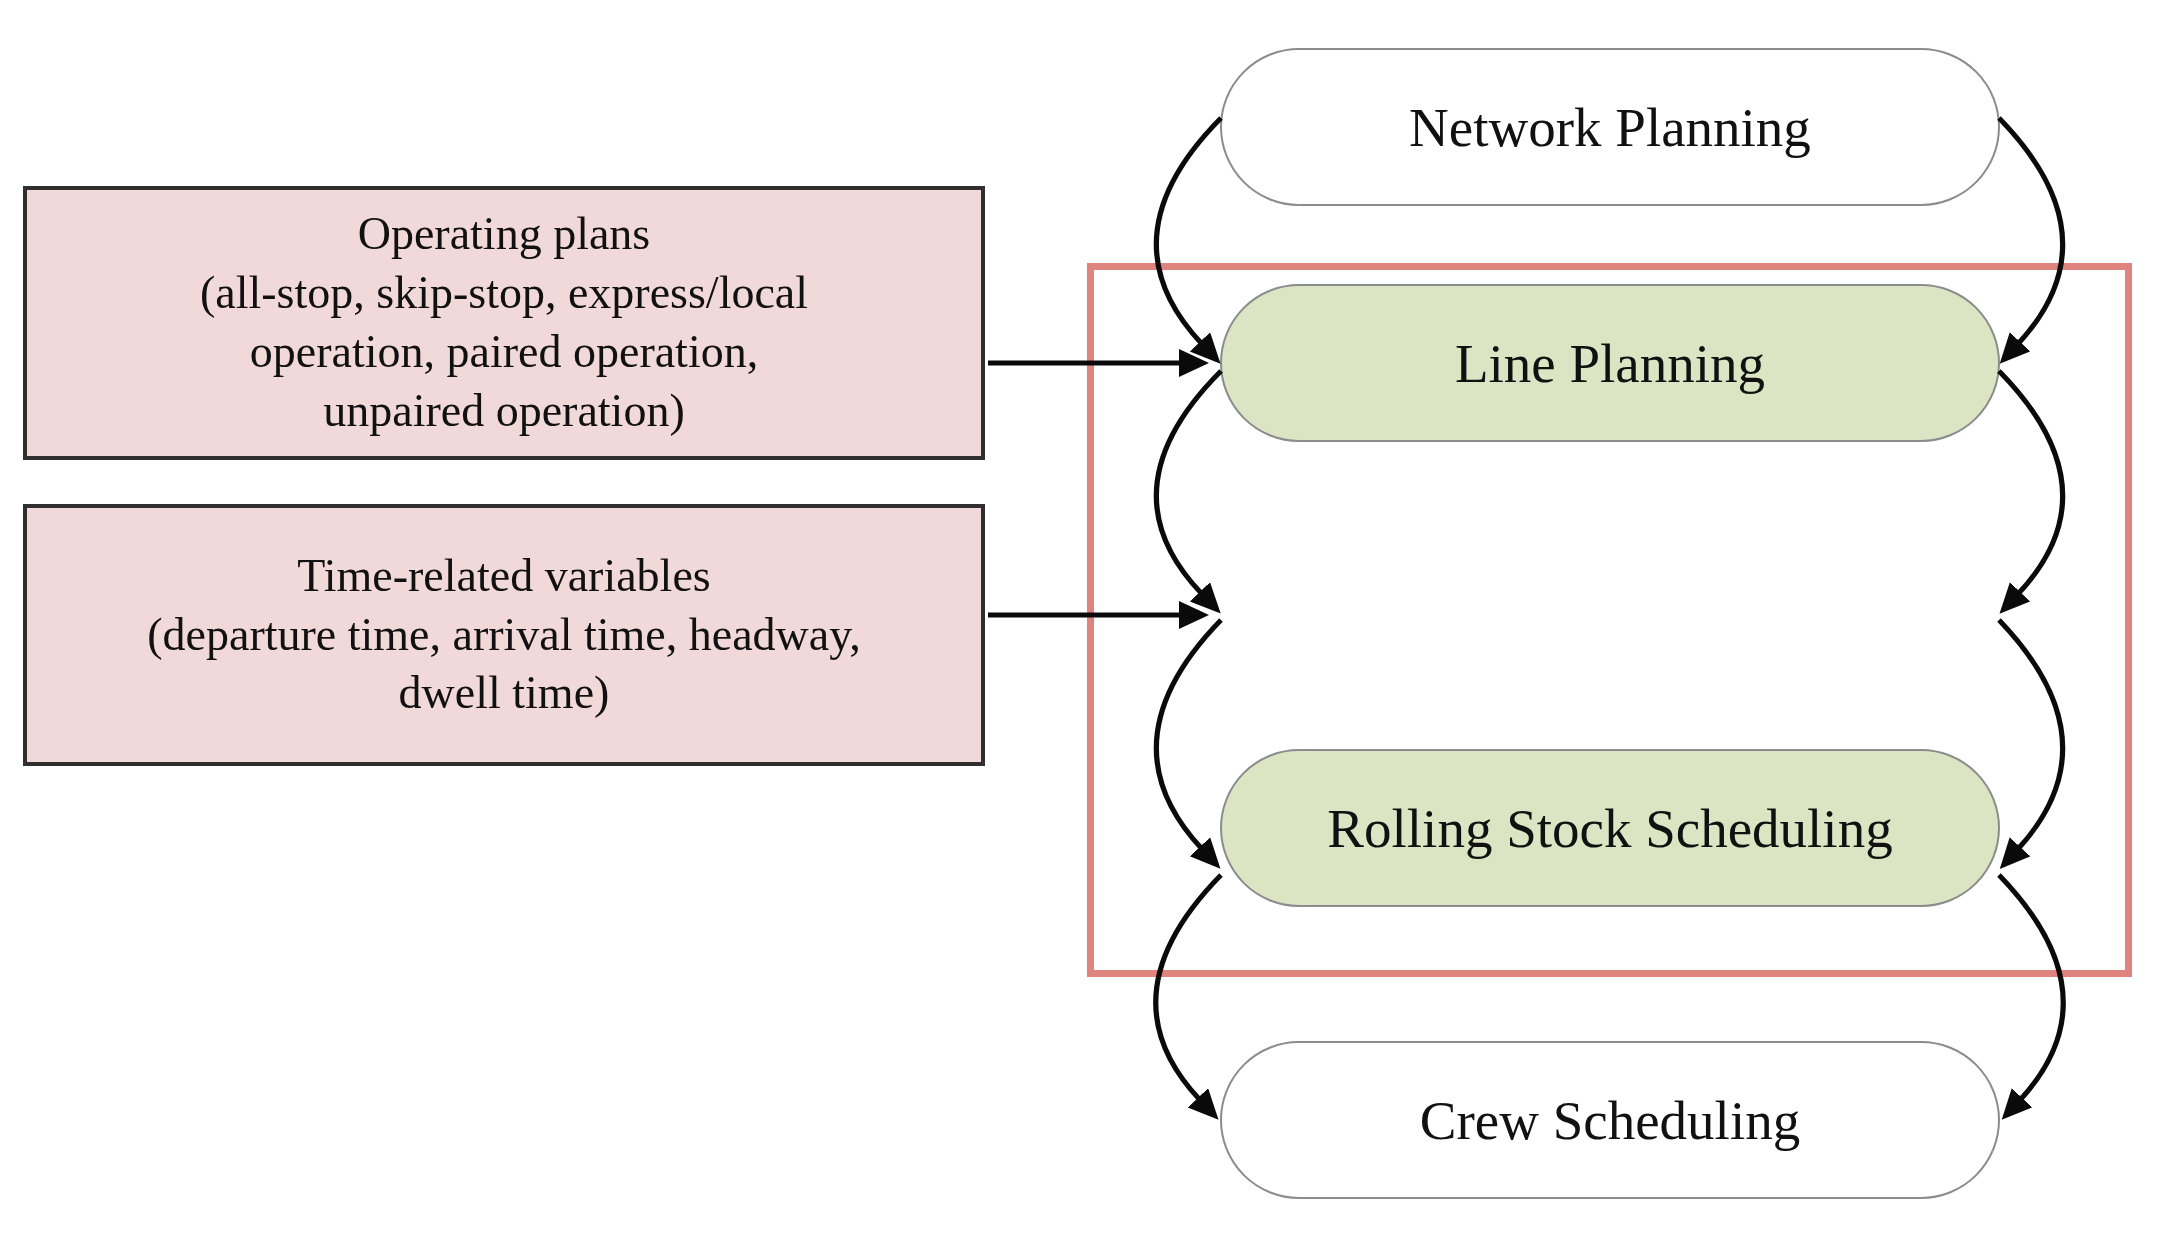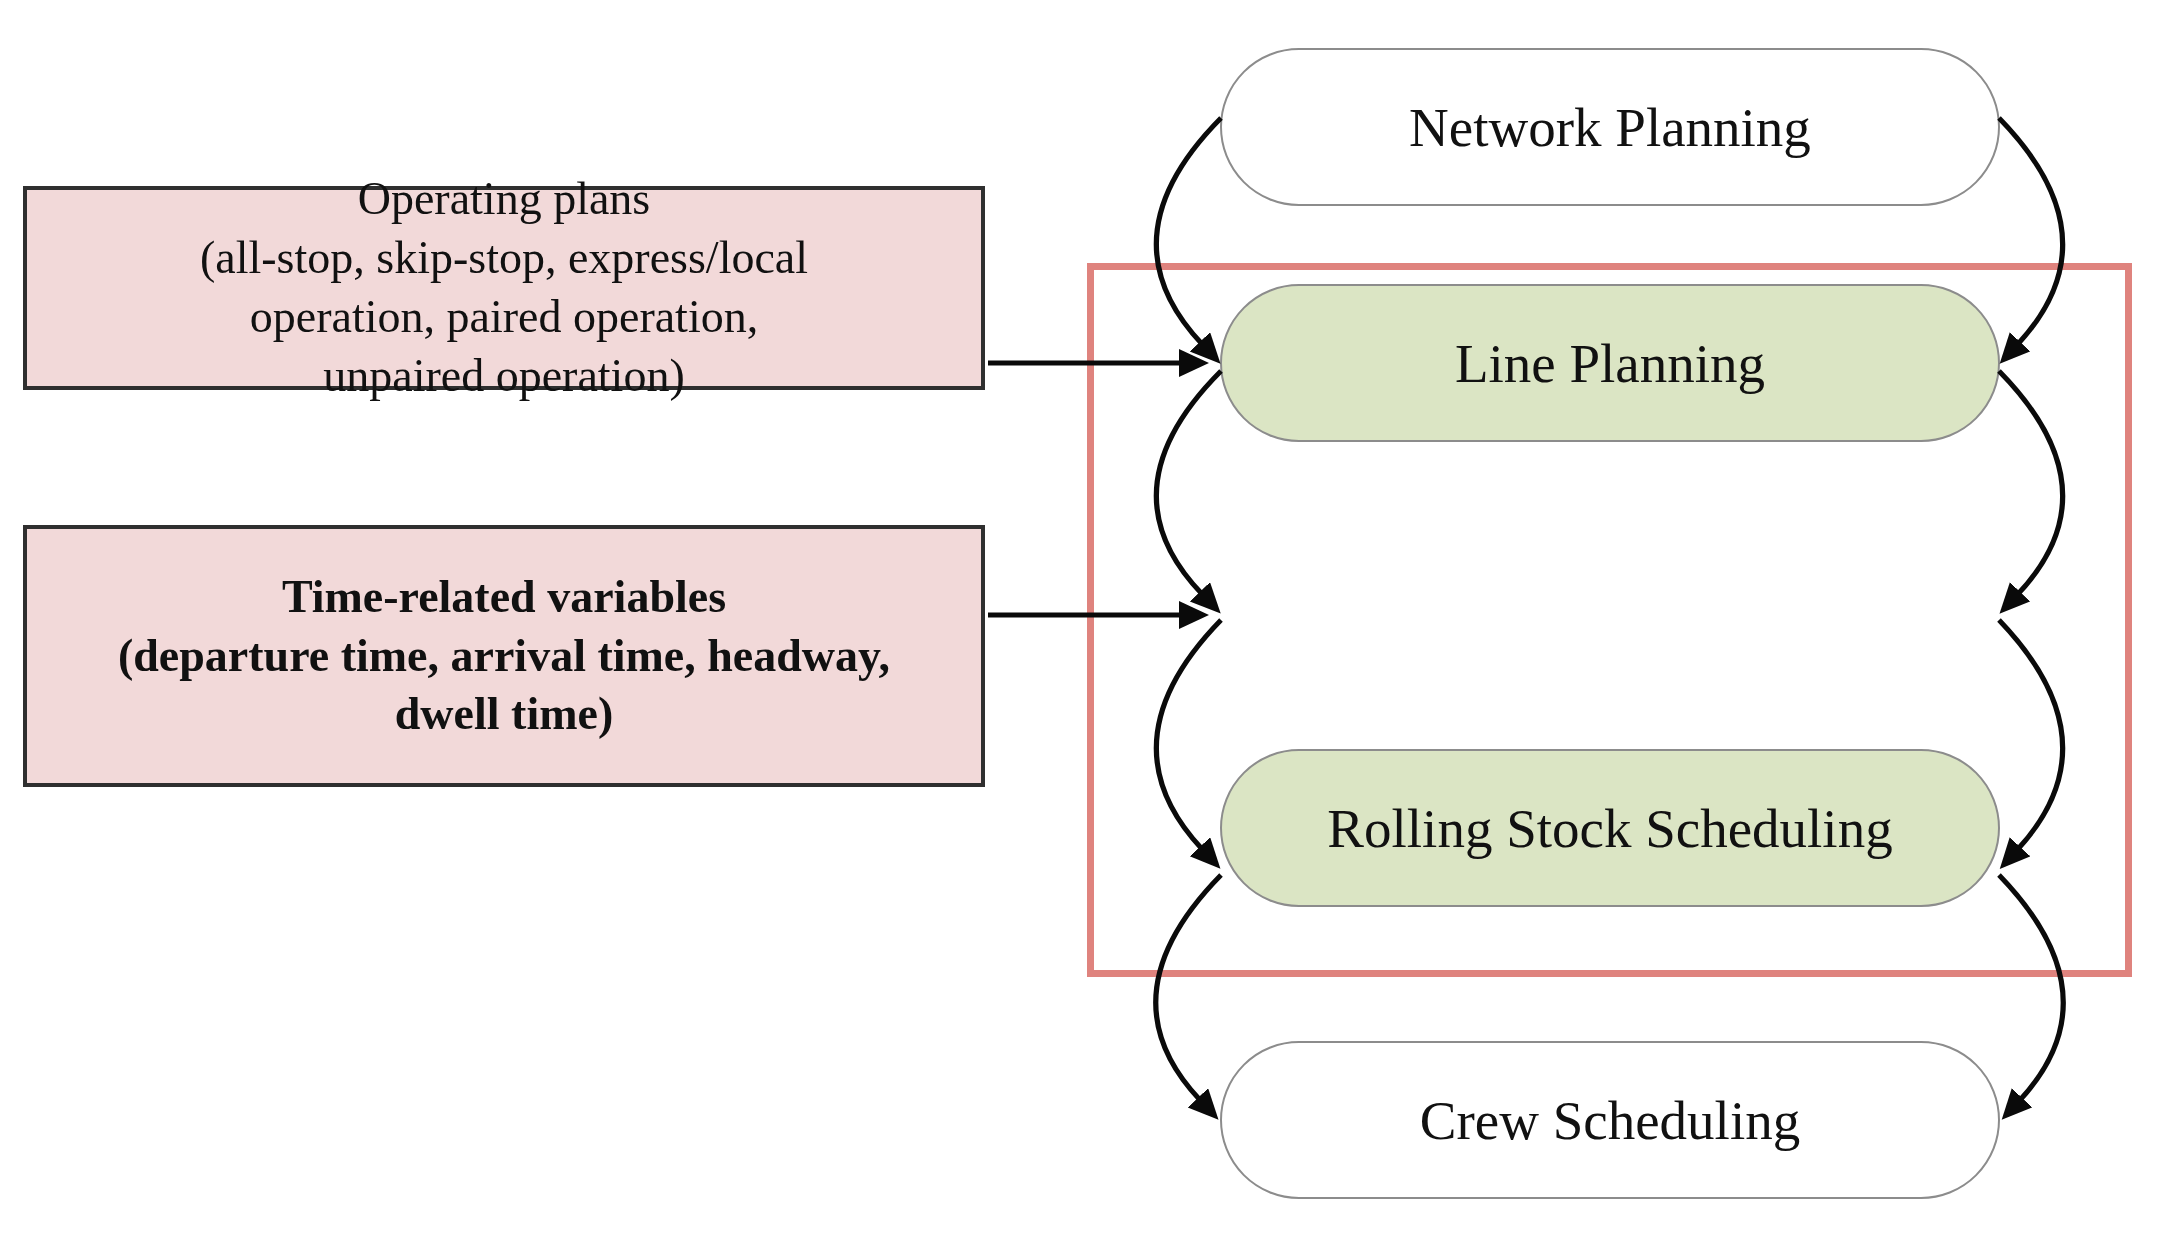--- a/index.html
+++ b/index.html
@@ -62,22 +62,22 @@
     box-sizing: border-box;
     background: var(--annotation-fill, #f2d9d9);
     display: flex;
     align-items: center;
     justify-content: center;
     text-align: center;
     font-size: 46px;
     line-height: 1.28;
     white-space: pre-line;
   }
-  .annotation-1 { top: 186px; height: 204px; }
-  .annotation-2 { top: 525px; height: 262px; font-weight: bold; }
+  .annotation-1 { top: 186px; height: 274px; }
+  .annotation-2 { top: 504px; height: 262px; }
   
   svg.arrow-layer {
     position: absolute;
     left: 0;
     top: 0;
     width: 2166px;
     height: 1234px;
     pointer-events: none;
   }
   svg.arrow-layer path.flow {

